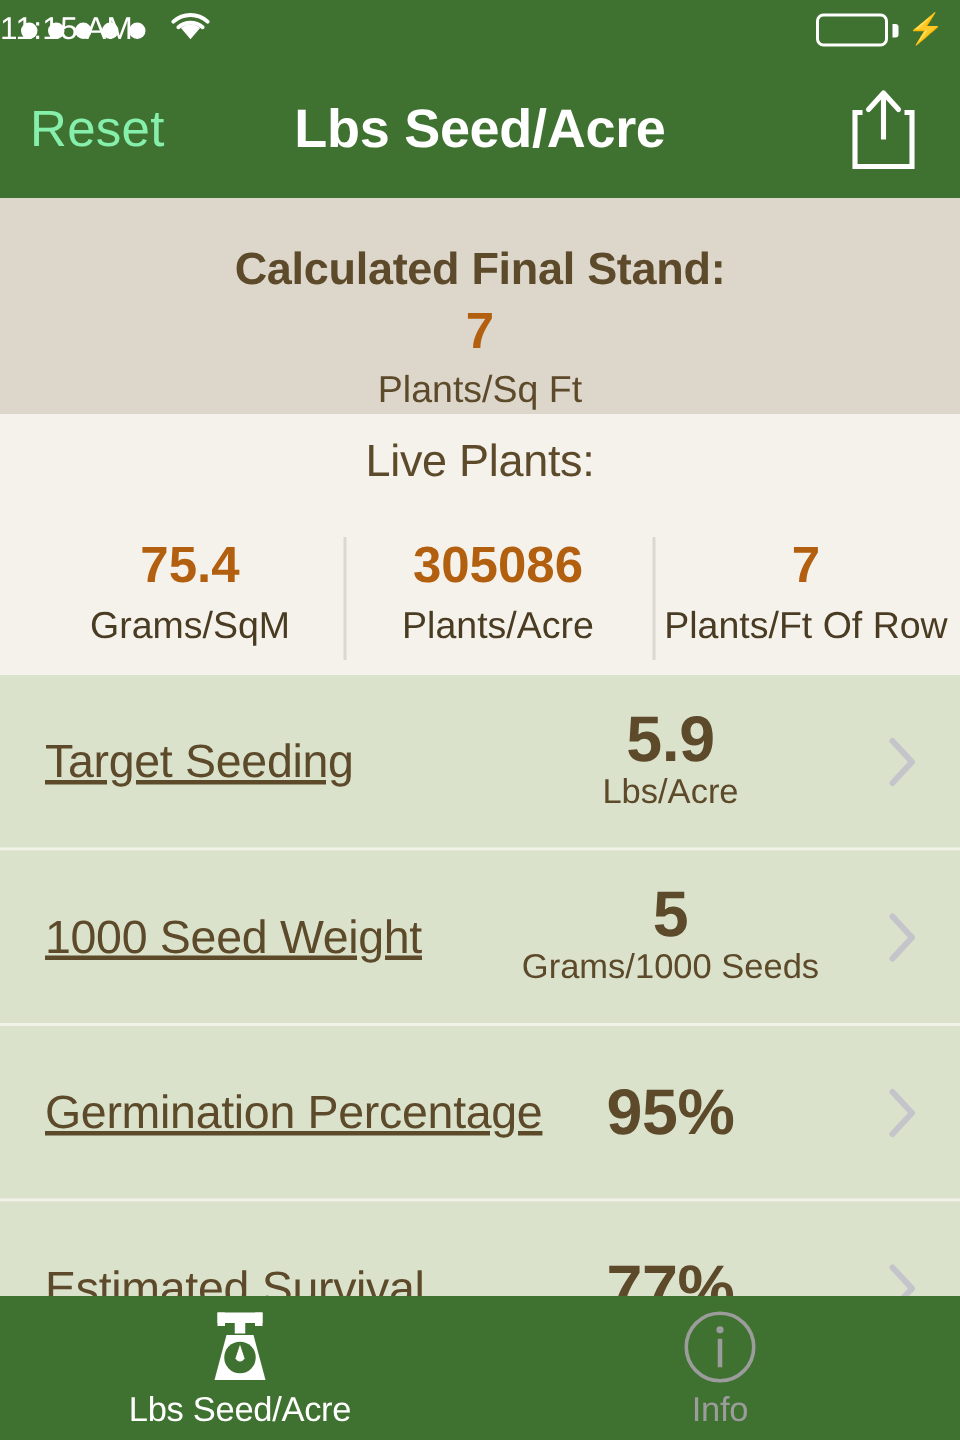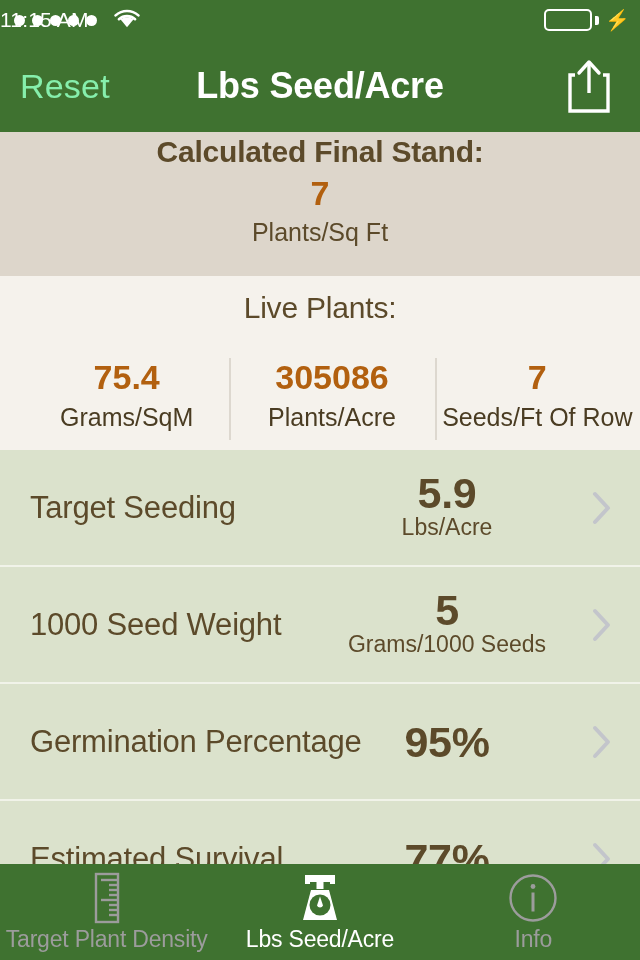--- a/index.html
+++ b/index.html
@@ -69,21 +69,21 @@
     transform: translateY(-50%);
     width: 50px; height: 58px; cursor: pointer;
   }
 
   
   .band-stand {
     position: absolute; top: 132px; left: 0;
     width: 640px; height: 144px;
     background: #ddd6cb;
     text-align: center;
-    padding-top: 0;
+    padding-top: 28px;
   }
   .stand-title {
     font-size: 30px; font-weight: 700; color: #5c4a2a;
     letter-spacing: -.2px; line-height: 40px;
   }
   .stand-value {
     font-size: 34px; font-weight: 700; color: #b2600f;
     line-height: 42px;
   }
   .stand-unit {
@@ -137,20 +137,21 @@
     height: 117px;
     background: #dbe2cc;
     border-bottom: 2px solid #f1f3e9;
     display: flex; align-items: center;
     cursor: pointer;
   }
   .row-label {
     position: absolute; left: 30px;
     font-size: 31px; font-weight: 400; color: #5c4a2a;
     letter-spacing: -.2px;
+    text-decoration: underline;
   }
   .row-right {
     position: absolute; right: 78px;
     width: 230px;
     text-align: center;
   }
   .row-value {
     font-size: 43px; font-weight: 700; color: #5c4a2a;
     line-height: 40px; letter-spacing: -.3px;
   }
@@ -245,21 +246,21 @@
       <div class="live-col">
         <div class="live-val">75.4</div>
         <div class="live-unit">Grams/SqM</div>
       </div>
       <div class="live-col">
         <div class="live-val">305086</div>
         <div class="live-unit">Plants/Acre</div>
       </div>
       <div class="live-col">
         <div class="live-val">7</div>
-        <div class="live-unit">Seeds/Ft Of Row</div>
+        <div class="live-unit">Plants/Ft Of Row</div>
       </div>
     </div>
   </div>
 
   <div class="rows">
 
     <div class="row">
       <div class="row-label">Target Seeding</div>
       <div class="row-right">
         <div class="row-value">5.9</div>
@@ -299,36 +300,20 @@
       </div>
       <svg class="chev" viewBox="0 0 20 34">
         <path d="M3 3 L16 17 L3 31" stroke="#c3c5cb" stroke-width="4" fill="none" stroke-linecap="round" stroke-linejoin="round"></path>
       </svg>
     </div>
 
   </div>
 
   <div class="tabbar">
 
-    <div class="tab">
-      <span class="tab-icon">
-        <svg width="40" height="52" viewBox="0 0 40 52">
-          <rect x="9" y="2" width="22" height="48" stroke="#9c9c9c" stroke-width="2.4" fill="none"></rect>
-          <line x1="14" y1="8" x2="31" y2="8" stroke="#9c9c9c" stroke-width="2.4"></line>
-          <line x1="22" y1="13" x2="31" y2="13" stroke="#9c9c9c" stroke-width="2.4"></line>
-          <line x1="22" y1="18" x2="31" y2="18" stroke="#9c9c9c" stroke-width="2.4"></line>
-          <line x1="22" y1="23" x2="31" y2="23" stroke="#9c9c9c" stroke-width="2.4"></line>
-          <line x1="14" y1="28" x2="31" y2="28" stroke="#9c9c9c" stroke-width="2.4"></line>
-          <line x1="22" y1="33" x2="31" y2="33" stroke="#9c9c9c" stroke-width="2.4"></line>
-          <line x1="22" y1="38" x2="31" y2="38" stroke="#9c9c9c" stroke-width="2.4"></line>
-          <line x1="22" y1="43" x2="31" y2="43" stroke="#9c9c9c" stroke-width="2.4"></line>
-        </svg>
-      </span>
-      <span class="tab-label">Target Plant Density</span>
-    </div>
 
     <div class="tab active">
       <span class="tab-icon">
         <svg width="52" height="52" viewBox="0 0 52 52">
           <rect x="11" y="3" width="30" height="7" fill="#ffffff"></rect>
           <rect x="22.5" y="8" width="7" height="9" fill="#ffffff"></rect>
           <rect x="11" y="3" width="5" height="9" fill="#ffffff"></rect>
           <rect x="36" y="3" width="5" height="9" fill="#ffffff"></rect>
           <path d="M17 18 H35 L43 48 H9 Z" fill="#ffffff"></path>
           <circle cx="26" cy="33" r="10.5" fill="#3f7230"></circle>

